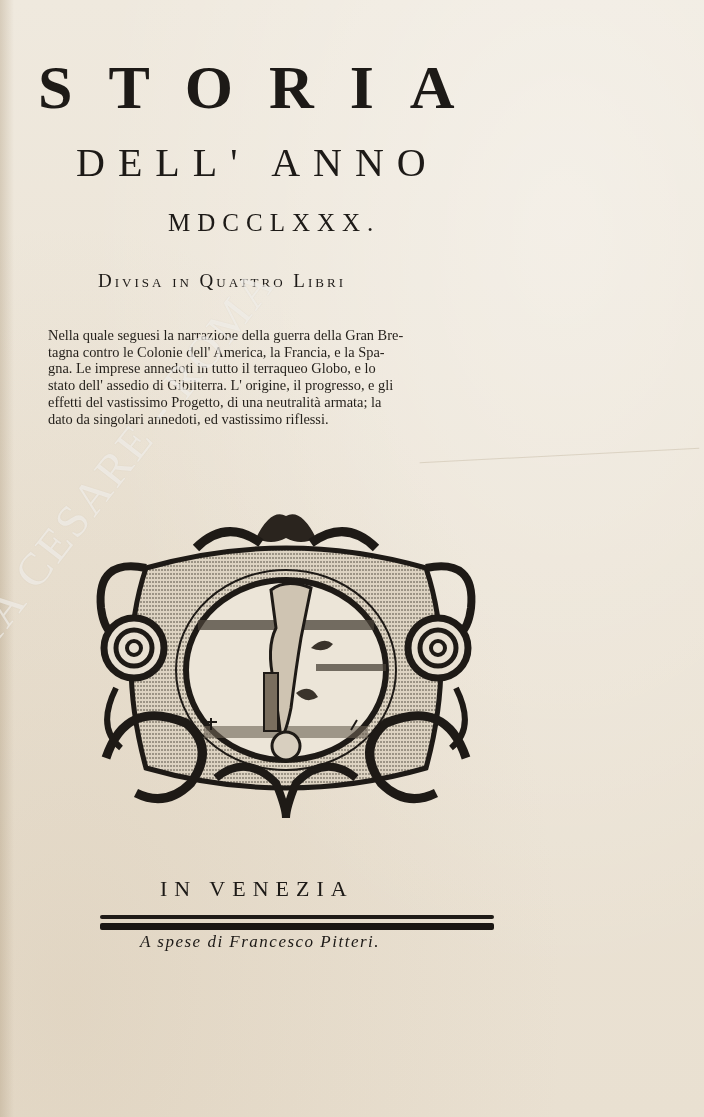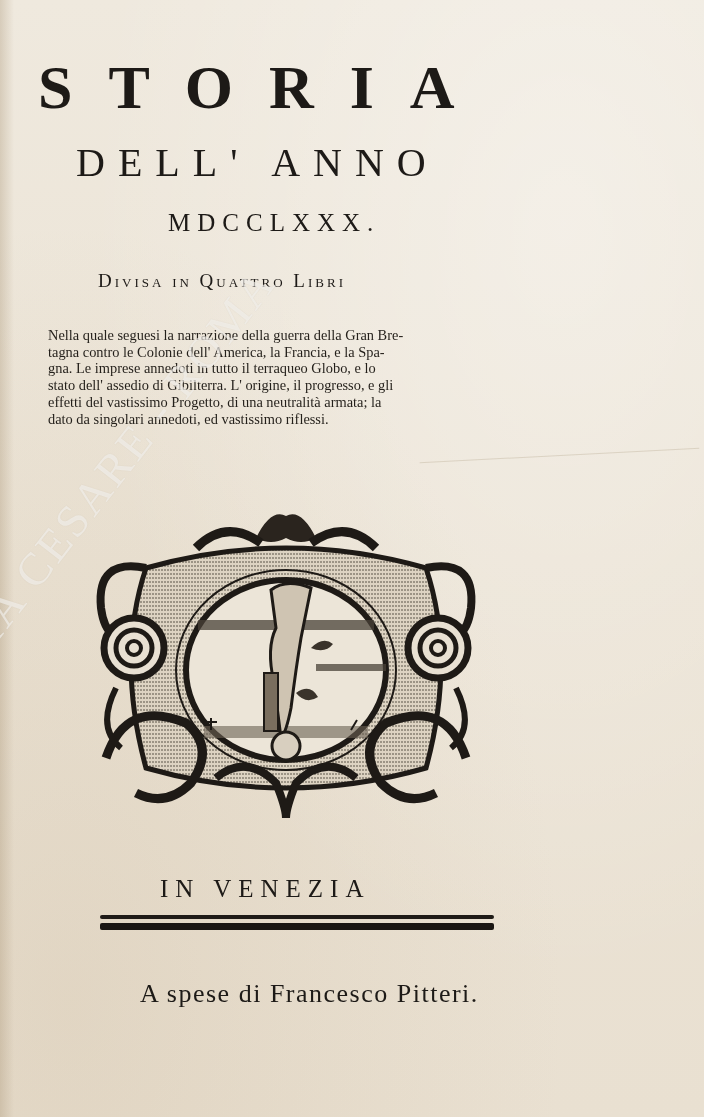--- a/index.html
+++ b/index.html
@@ -47,30 +47,30 @@
       position: absolute; left: 48px; top: 327px; width: 484px;
       font-size: 14.4px; line-height: 16.7px; text-align: justify;
       text-align-last: left; color: #231f1a;
     }
     .description p { margin: 0; text-indent: 0; }
     .ornament {
       position: absolute; left: 86px; top: 508px; width: 400px; height: 318px;
     }
     .city {
       position: absolute; left: 160px; top: 874px;
-      font-size: 25px; letter-spacing: 7px; line-height: 30px; white-space: nowrap;
+      font-size: 22px; letter-spacing: 7px; line-height: 30px; white-space: nowrap;
     }
     .rule {
       position: absolute; left: 100px; top: 915px; width: 394px; height: 16px;
     }
     .rule .thin { position: absolute; left: 0; right: 0; top: 0; height: 4px; background: #1f1b17; border-radius: 2px; }
     .rule .thick { position: absolute; left: 0; right: 0; top: 8px; height: 7px; background: #1a1613; border-radius: 2px; }
     .imprint {
-      position: absolute; left: 140px; top: 980px;
-      font-size: 26px; letter-spacing: 1.5px; line-height: 28px; white-space: nowrap;
+      position: absolute; left: 140px; top: 928px;
+      font-size: 17px; font-style: italic; letter-spacing: 1.5px; line-height: 28px; white-space: nowrap;
     }
     .watermark {
       position: absolute; left: -30px; top: 560px;
       font-family: "Liberation Serif", serif;
       font-size: 46px; letter-spacing: 3px; white-space: nowrap;
       color: rgba(255,255,255,0.55);
       text-shadow: 0 0 1px rgba(180,170,150,0.35);
       transform-origin: 0 0;
       transform: rotate(-52deg) translate(-560px, 30px);
       pointer-events: none;

